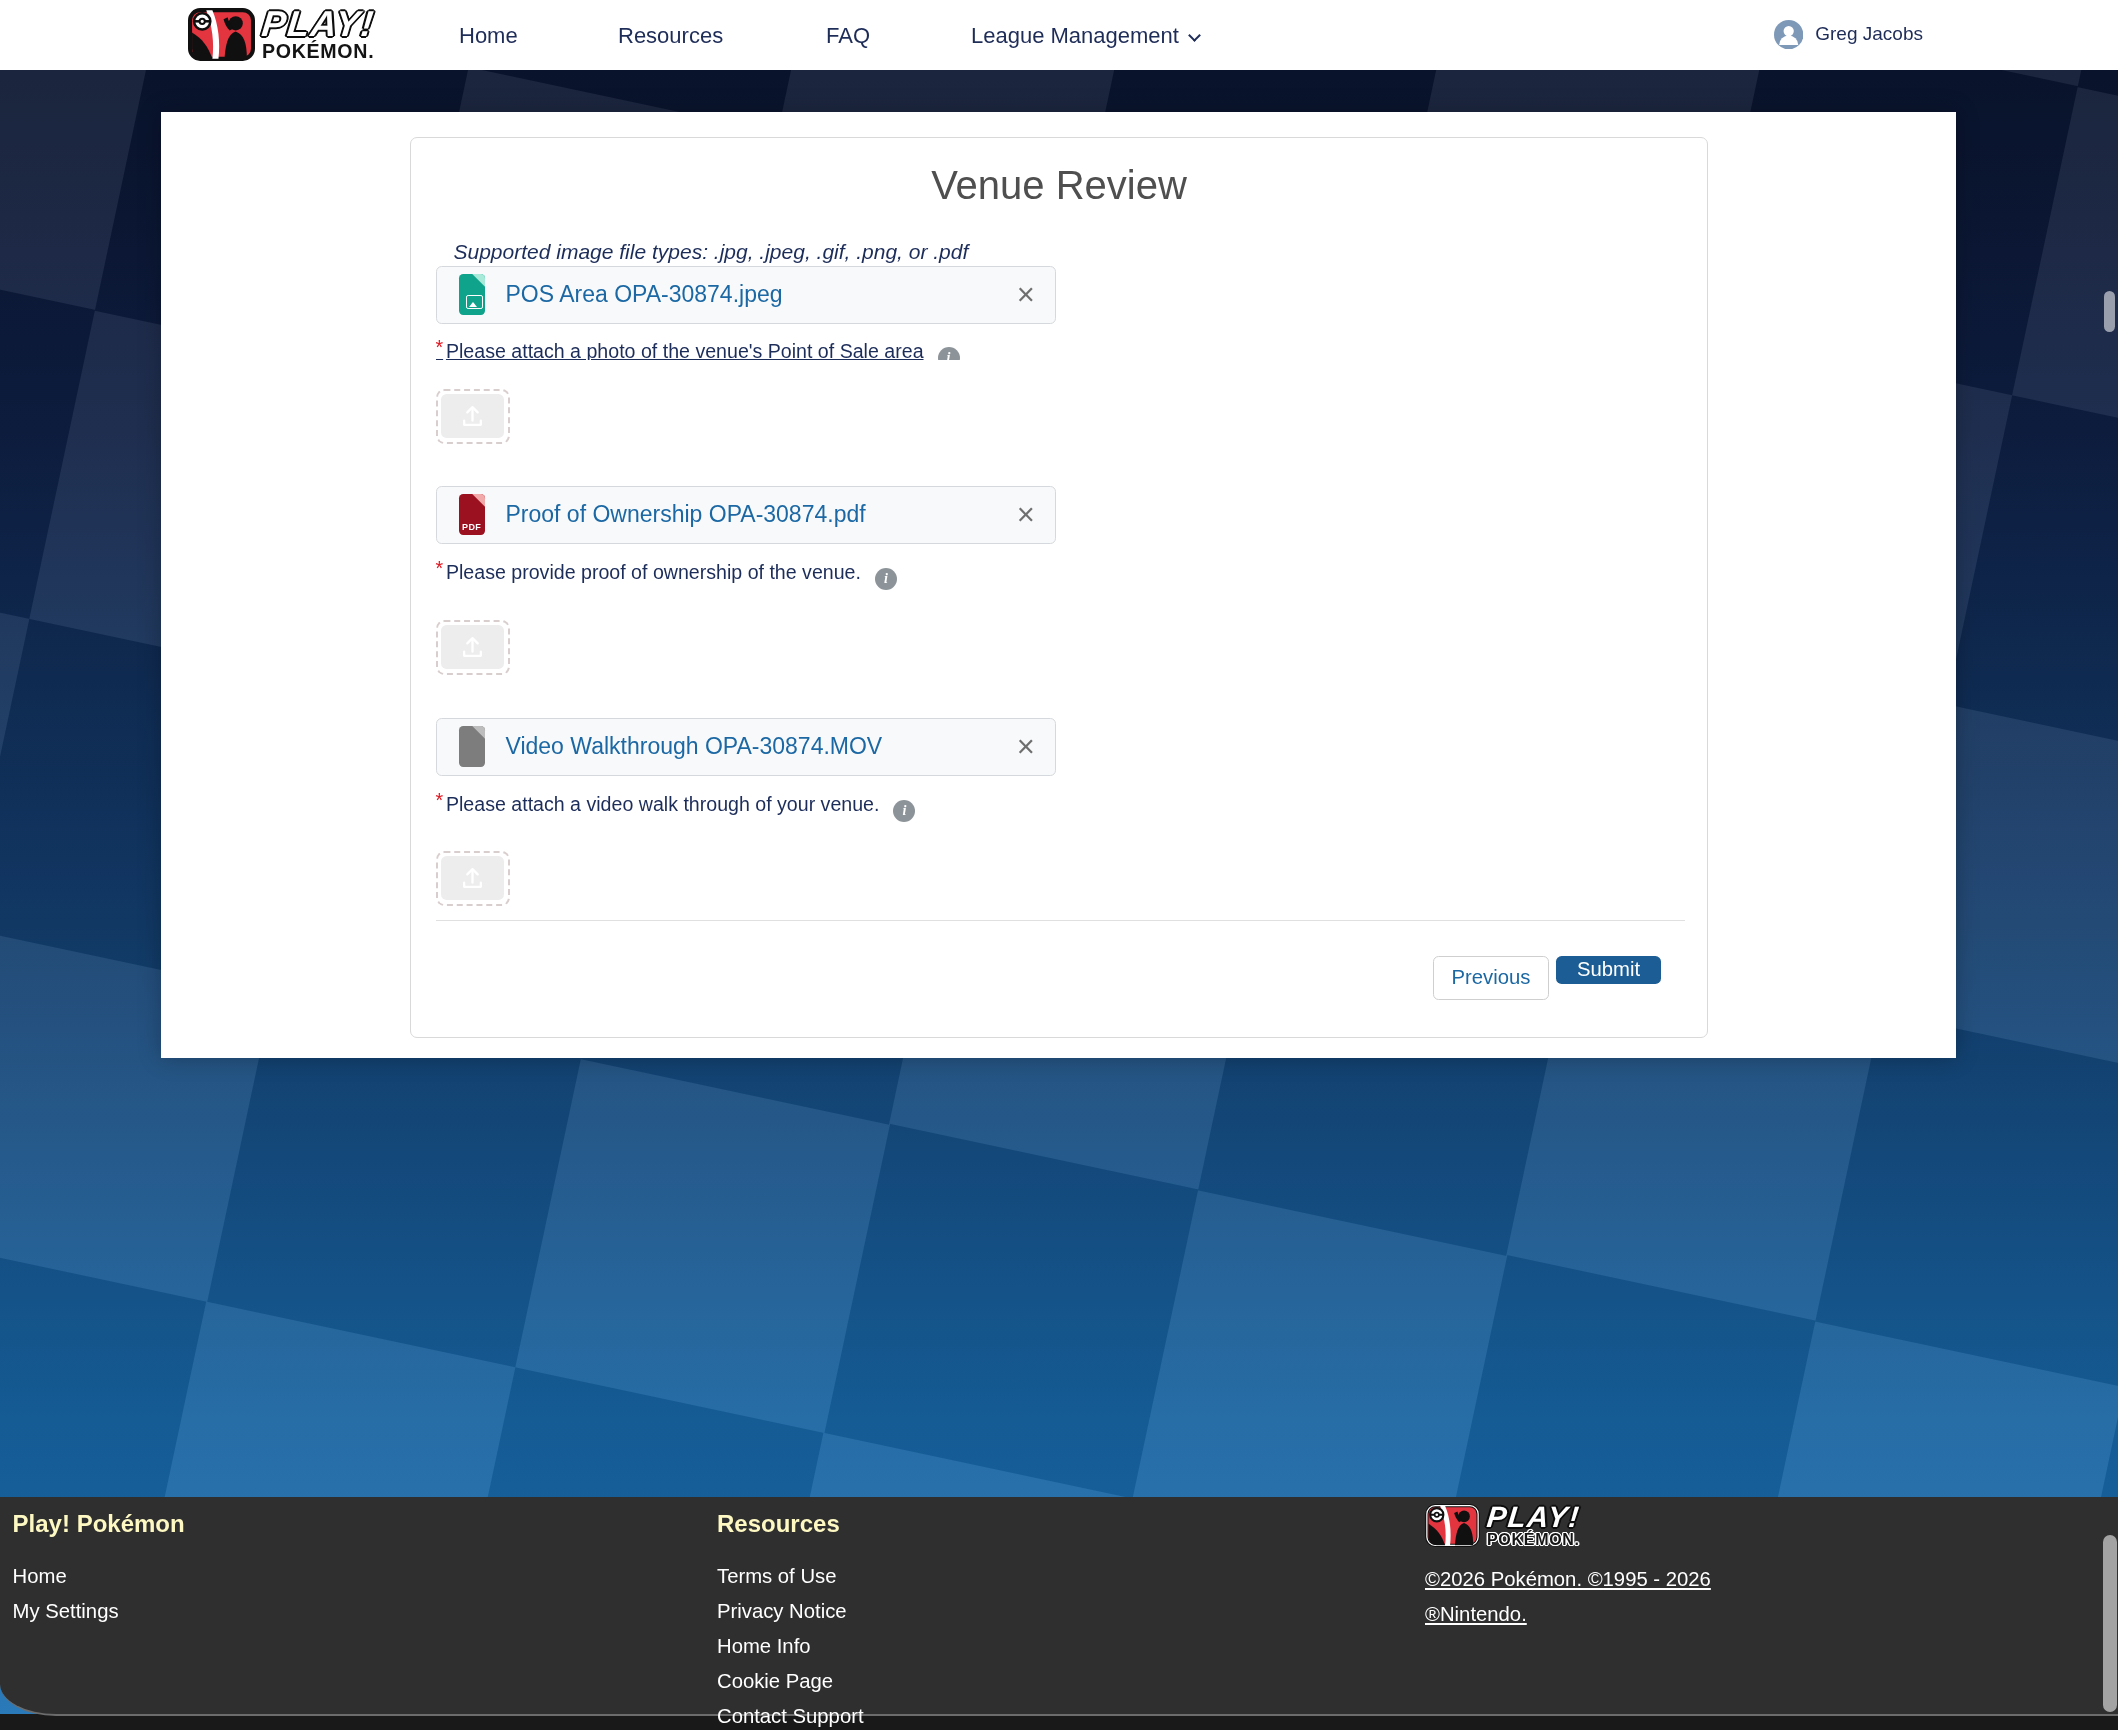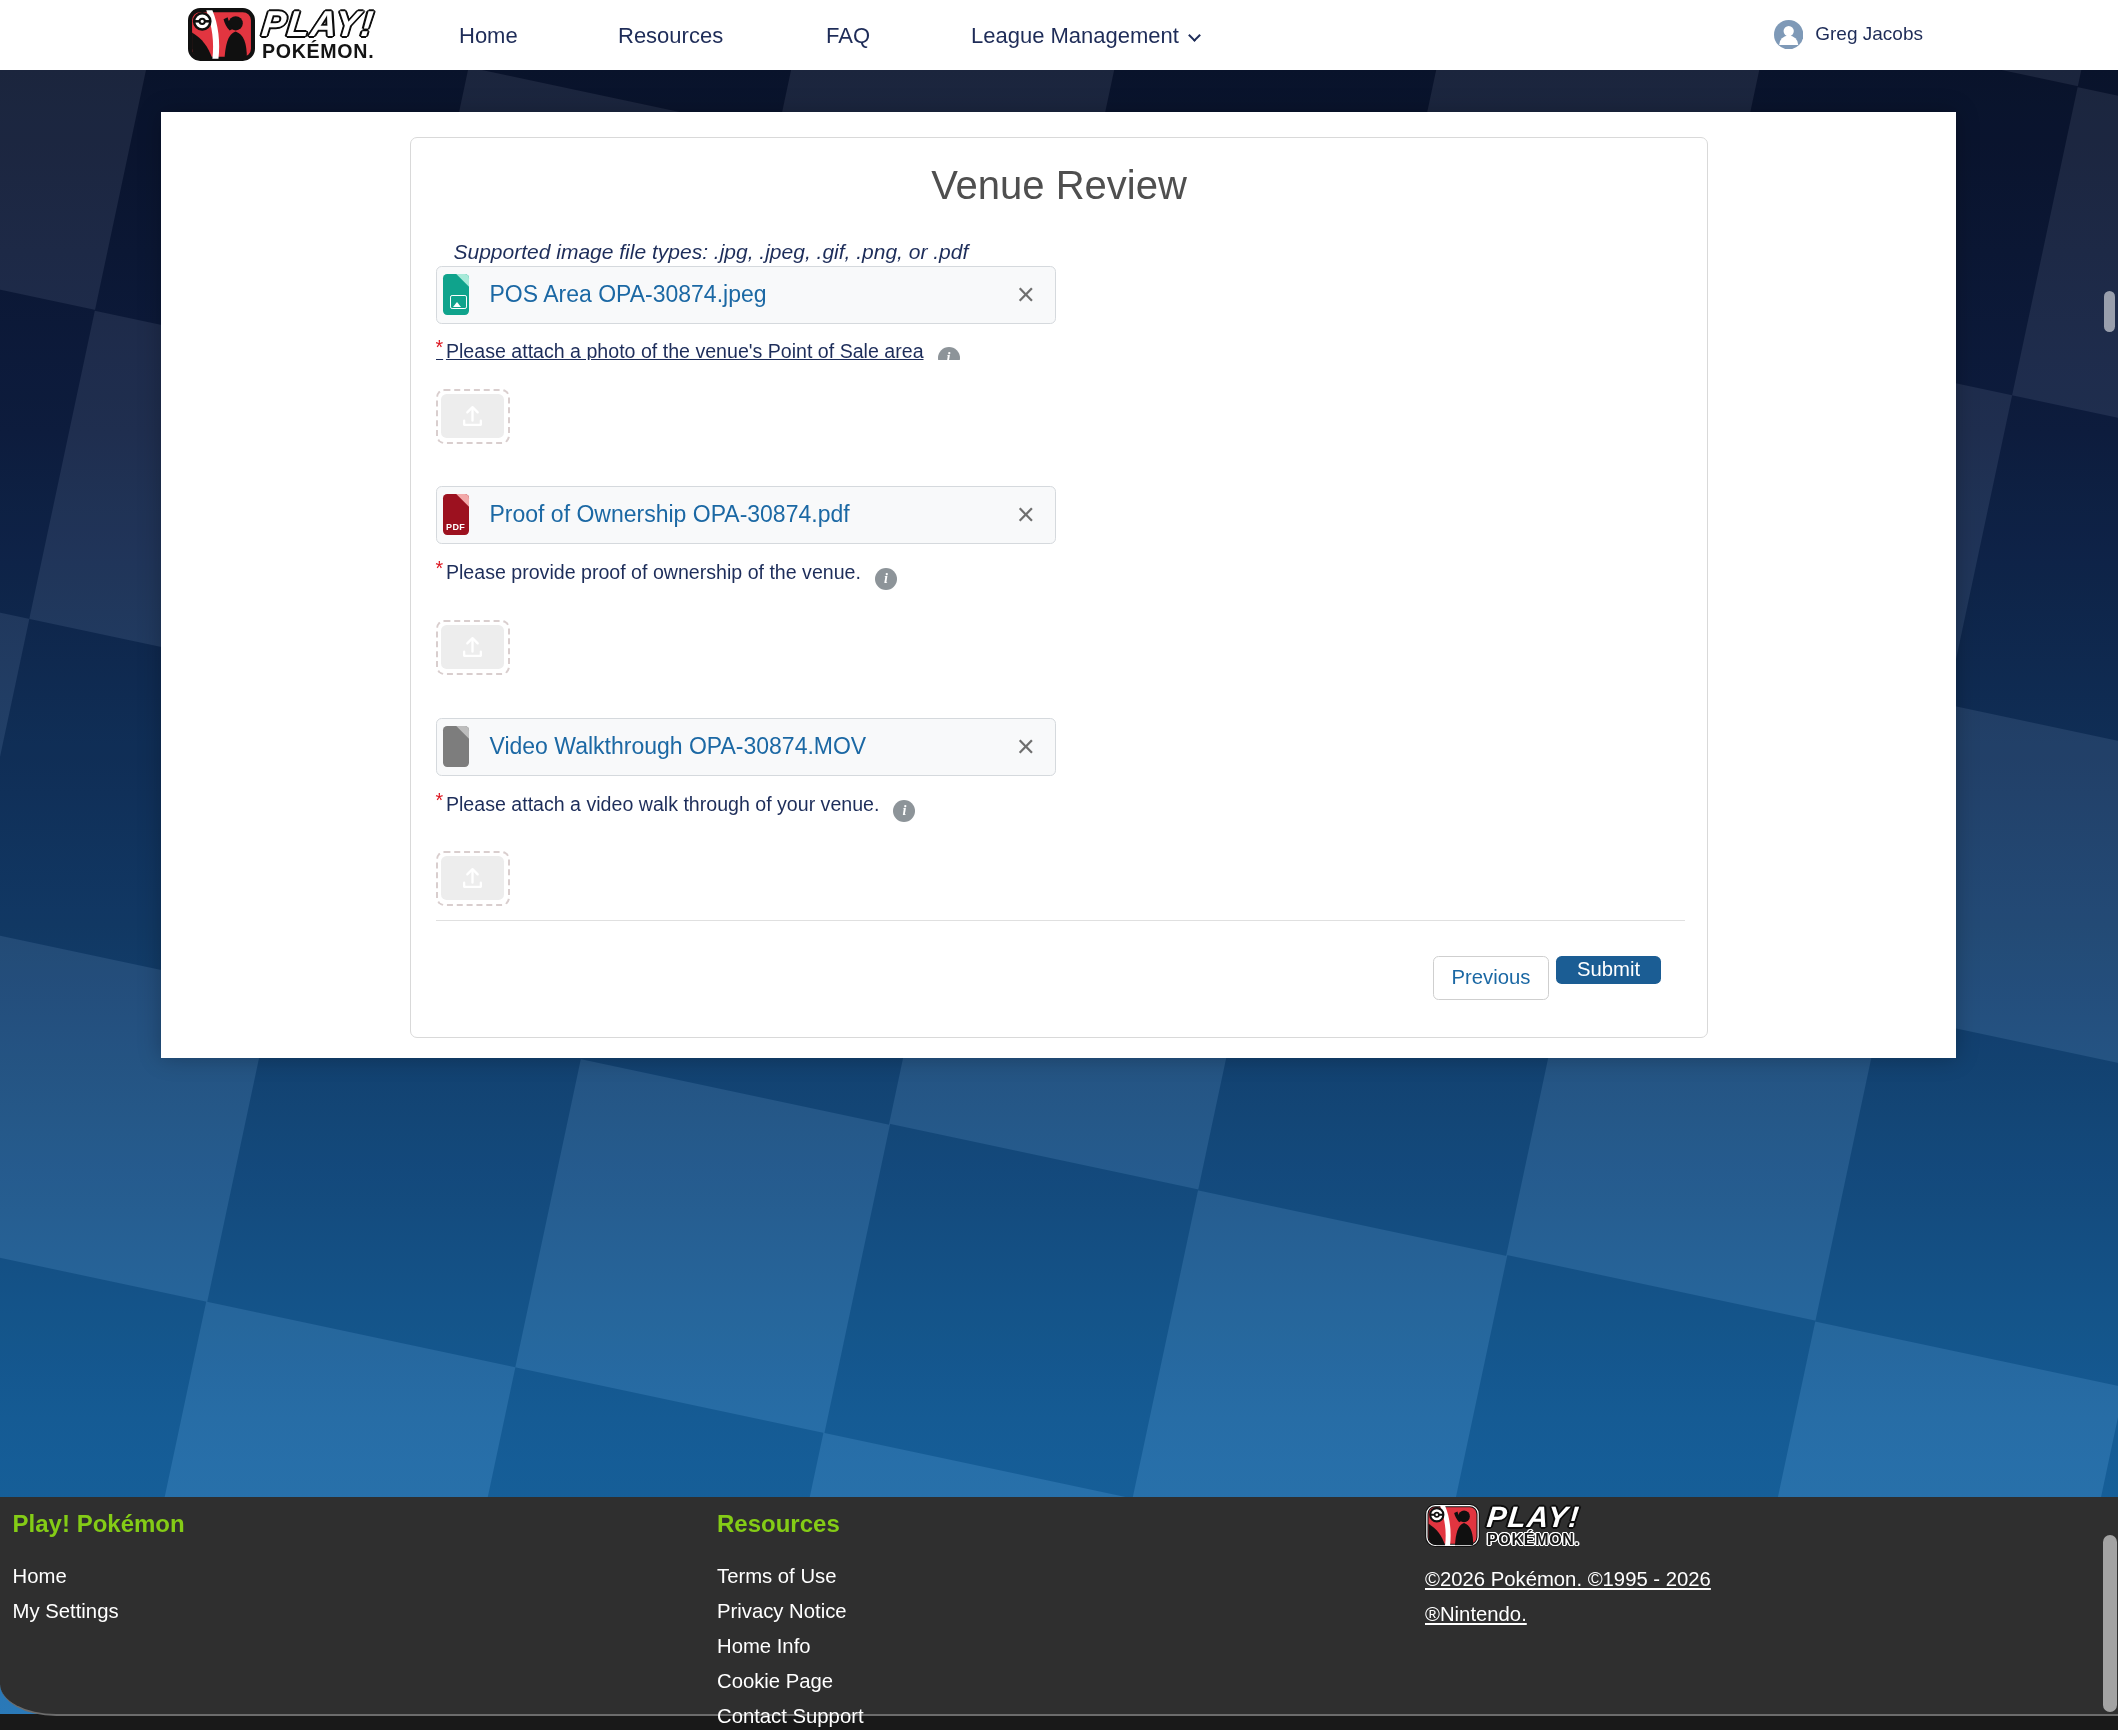--- a/index.html
+++ b/index.html
@@ -32,21 +32,21 @@
   .panel { position:absolute; left:161px; top:42px; width:1795px; height:946px; background:#ffffff;
            box-shadow:0 0 21px rgba(0,0,0,0.25); }
   .card { position:absolute; left:249px; top:24.5px; width:1298px; height:901px; background:#ffffff;
           border:1.4px solid #d9d9d9; border-radius:7px; }
   .card h1 { position:absolute; top:25px; left:0; width:100%; text-align:center;
              font-size:40px; font-weight:400; color:#4f4f4f; }
   .note { position:absolute; top:102px; left:24.5px; font-size:21px; font-style:italic; color:#1d2d5a;margin-left:18px; }
 
   .filebox { position:absolute; left:24.5px; width:620px; height:58px; background:#f8f9fa;
              border:1.4px solid #d5d9dd; border-radius:5.6px; display:flex; align-items:center; }
-  .ficon { position:relative; width:26px; height:41px; border-radius:4.2px; margin-left:6px; overflow:hidden; flex:0 0 auto; }
+  .ficon { position:relative; width:26px; height:41px; border-radius:4.2px; margin-left:22px; overflow:hidden; flex:0 0 auto; }
   .ficon .fold { position:absolute; top:-9px; right:-9px; width:18px; height:18px; transform:rotate(45deg); }
   .ficon-img { background:#0fa38c; } .ficon-img .fold { background:#a8ead9; }
   .ficon-pdf { background:#9c111f; } .ficon-pdf .fold { background:#f2a9a9; }
   .ficon-mov { background:#7d7d7d; } .ficon-mov .fold { background:#bdbdbd; }
   .pdf-label { position:absolute; left:3.5px; bottom:3.5px; font-size:9px; font-weight:bold; color:#fff; letter-spacing:0.4px; }
   .img-glyph { position:absolute; left:7px; bottom:6.3px; width:17px; height:13.3px; border:1.4px solid #fff; border-radius:2.1px; }
   .img-glyph::after { content:""; position:absolute; left:2.1px; bottom:0.7px; width:0; height:0;
                       border-left:4.2px solid transparent; border-right:4.2px solid transparent; border-bottom:5.6px solid #fff; }
   .flabel { margin-left:21px; font-size:23px; color:#1b68a4; text-decoration:none; cursor:pointer; }
   .fclose { margin-left:auto; margin-right:19.6px; background:none; border:none; font-size:31px; line-height:31px;
@@ -68,21 +68,21 @@
   .actions { position:absolute; top:818px; right:46px; display:flex; gap:7px; }
   .btn-prev { width:116px; height:44px; background:#ffffff; border:1.4px solid #cfcfcf; border-radius:5.6px;
               font-size:20.3px; color:#1b68a4; cursor:pointer; font-family:"Liberation Sans", sans-serif; }
   .btn-submit { width:105px; height:28px; background:#1b5d94; border:none; border-radius:5.6px;
               font-size:20.3px; color:#ffffff; cursor:pointer; font-family:"Liberation Sans", sans-serif; }
 
   
   .footer { position:absolute; left:0; top:1497px; width:2119px; height:219px; background:#2f2f2f; z-index:20;
             border-bottom-left-radius:56px 32px; border-bottom:2.8px solid #6c6c6c; }
   .fcol { position:absolute; top:12.6px; }
-  .fcol h3 { font-size:24px; font-weight:bold; color:#84cc16; margin-bottom:21px; }
+  .fcol h3 { font-size:24px; font-weight:bold; color:#fef9c3; margin-bottom:21px; }
   .fcol a { display:block; font-size:20.3px; color:#ffffff; text-decoration:none; line-height:35px; cursor:pointer; }
   .fcol-1 { left:12.6px; } .fcol-2 { left:717px; } .fcol-3 { left:1425px; top:5.6px; }
   .fbrand { display:flex; align-items:center; }
   .f-play { font-size:29.4px; font-weight:900; font-style:italic; letter-spacing:1.4px; color:#ffffff; transform:skew(-6deg);
     line-height:28px;
     text-shadow:-2.1px 0 #0d0d0d,2.1px 0 #0d0d0d,0 -2.1px #0d0d0d,0 2.1px #0d0d0d,-1.4px -1.4px #0d0d0d,1.4px 1.4px #0d0d0d,-1.4px 1.4px #0d0d0d,1.4px -1.4px #0d0d0d; }
   .f-poke { font-size:16px; font-weight:900; letter-spacing:0.7px; color:#161616; line-height:17.5px;
     text-shadow:-1.4px 0 #fff,1.4px 0 #fff,0 -1.4px #fff,0 1.4px #fff,-0.7px -0.7px #fff,0.7px 0.7px #fff,-0.7px 0.7px #fff,0.7px -0.7px #fff; }
   .copyright div { font-size:20.3px; color:#ffffff; line-height:35px;text-decoration:underline; }
   .copyright { margin-top:14px; }

